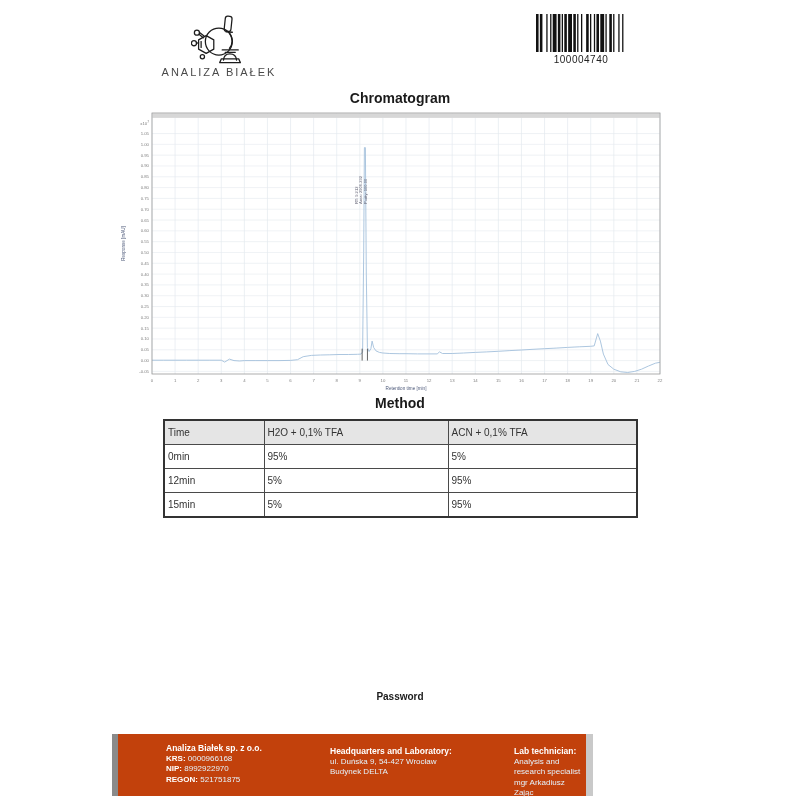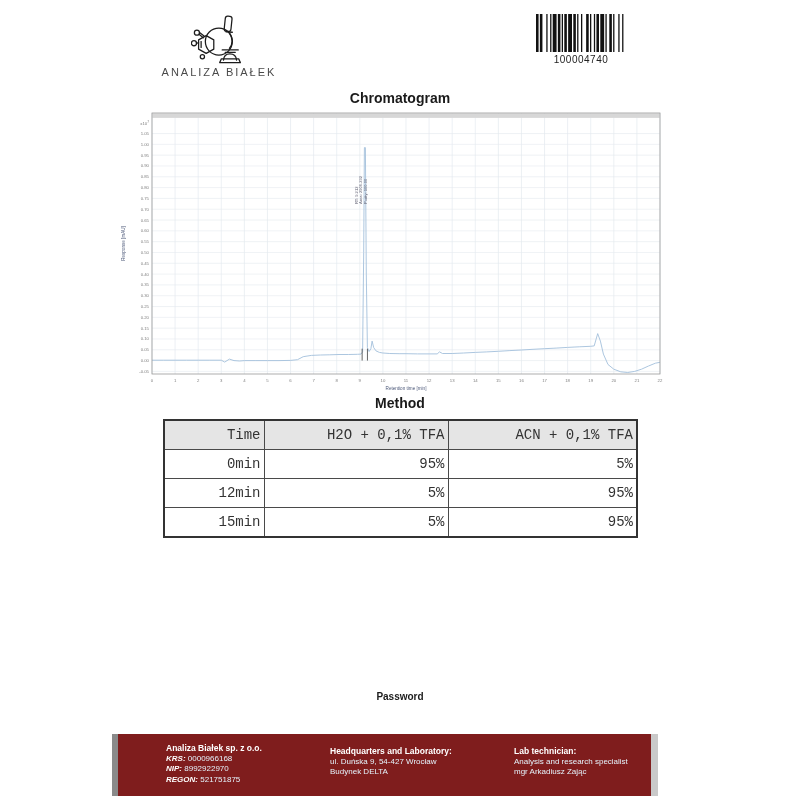--- a/index.html
+++ b/index.html
@@ -23,41 +23,41 @@
   #method-title{top:395px;}
 
   
   .chart-wrap{position:absolute;left:118px;top:108px;width:566px;height:286px;}
   .chart-wrap svg{width:566px;height:286px;display:block;}
   svg text{font-family:"Liberation Sans", sans-serif;}
 
   
   .method-table{position:absolute;left:163px;top:419px;width:473px;border-collapse:collapse;
                 table-layout:fixed;}
-  .method-table th,.method-table td{border:1px solid #4a4a4a;font-size:14px;font-weight:400;
-                color:#333;text-align:right;padding:6px 3px;background:#fff;font-family:Liberation Mono, monospace;}
+  .method-table th,.method-table td{border:1px solid #4a4a4a;font-size:10px;font-weight:400;
+                color:#333;text-align:left;padding:6px 3px;background:#fff;}
   .method-table th{background:#e5e5e5;}
   .method-table{border:2px solid #333;}
 
   
   .password-label{position:absolute;left:0;top:691px;width:800px;text-align:center;
                   font-size:10px;font-weight:700;color:#1a1a1a;}
   .password-value{position:absolute;left:0;top:709px;width:800px;text-align:center;
                   font-size:9.5px;color:#333;}
 
   
-  .footer{position:absolute;left:112px;top:734px;width:546px;height:62px;box-sizing:border-box;
-          background:#7f1d1d;border-left:6px solid #8a8a8a;border-right:7px solid #c9c9c9;padding-left:44px;}
+  .footer{position:absolute;left:112px;top:734px;width:481px;height:62px;box-sizing:border-box;
+          background:#c2410c;border-left:6px solid #8a8a8a;border-right:7px solid #c9c9c9;padding-left:44px;}
   .footer .col{position:absolute;top:9px;color:#ffffff;font-size:8px;line-height:10.5px;}
   .footer .col1{left:48px;}
   .footer .col2{left:212px;top:12px;}
   .footer .col3{left:396px;top:12px;}
   .footer .hd{font-weight:700;font-size:8.5px;}
   .footer .lt{color:#e4f2fb;}
-  .footer .lbl{font-weight:700;color:#ffffff;font-style:italic;}
+  .footer .lbl{font-weight:700;color:#ffffff;}
 </style>
 </head>
 <body>
 
 <div class="page">
 
   <svg class="logo-icon" viewBox="0 0 64 60" fill="none" stroke="#1c1c1c" stroke-width="1.5" stroke-linecap="round" stroke-linejoin="round">
     <path d="M18 26 L27 31 L27 42 L18 47 L9 42 L9 31 Z"></path>
     <path d="M12 33 L12 40"></path>
     <circle cx="7" cy="22.5" r="3"></circle>

